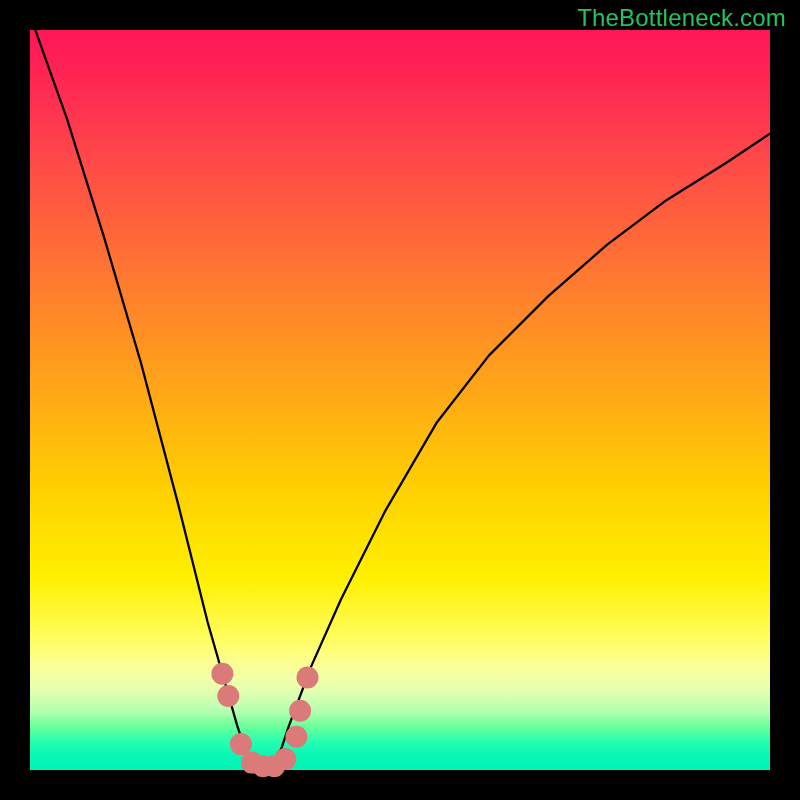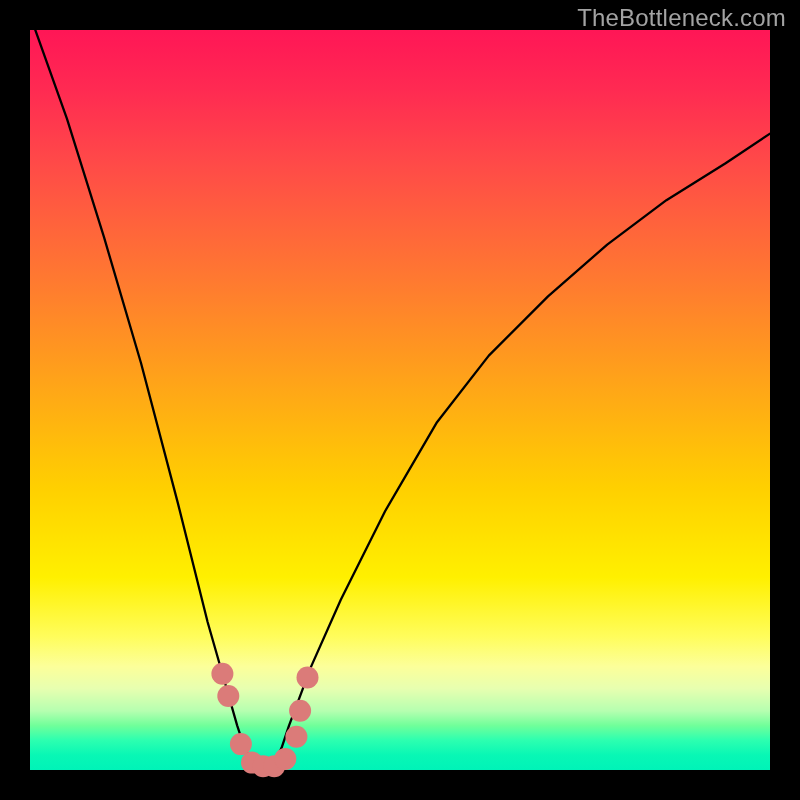--- a/index.html
+++ b/index.html
@@ -42,21 +42,21 @@
       #70ff9a 94%,
       #2cffb0 96%,
       #08f7b5 98%,
       #00f3b8 100%
     );
   }
   .watermark {
     position: absolute;
     top: 4px;
     right: 14px;
-    color: #a3a3a3;
+    color: #22c55e;
     font-size: 24px;
     letter-spacing: 0.2px;
     font-weight: 400;
   }
   svg.curve {
     position: absolute;
     left: 0;
     top: 0;
     width: 740px;
     height: 740px;

